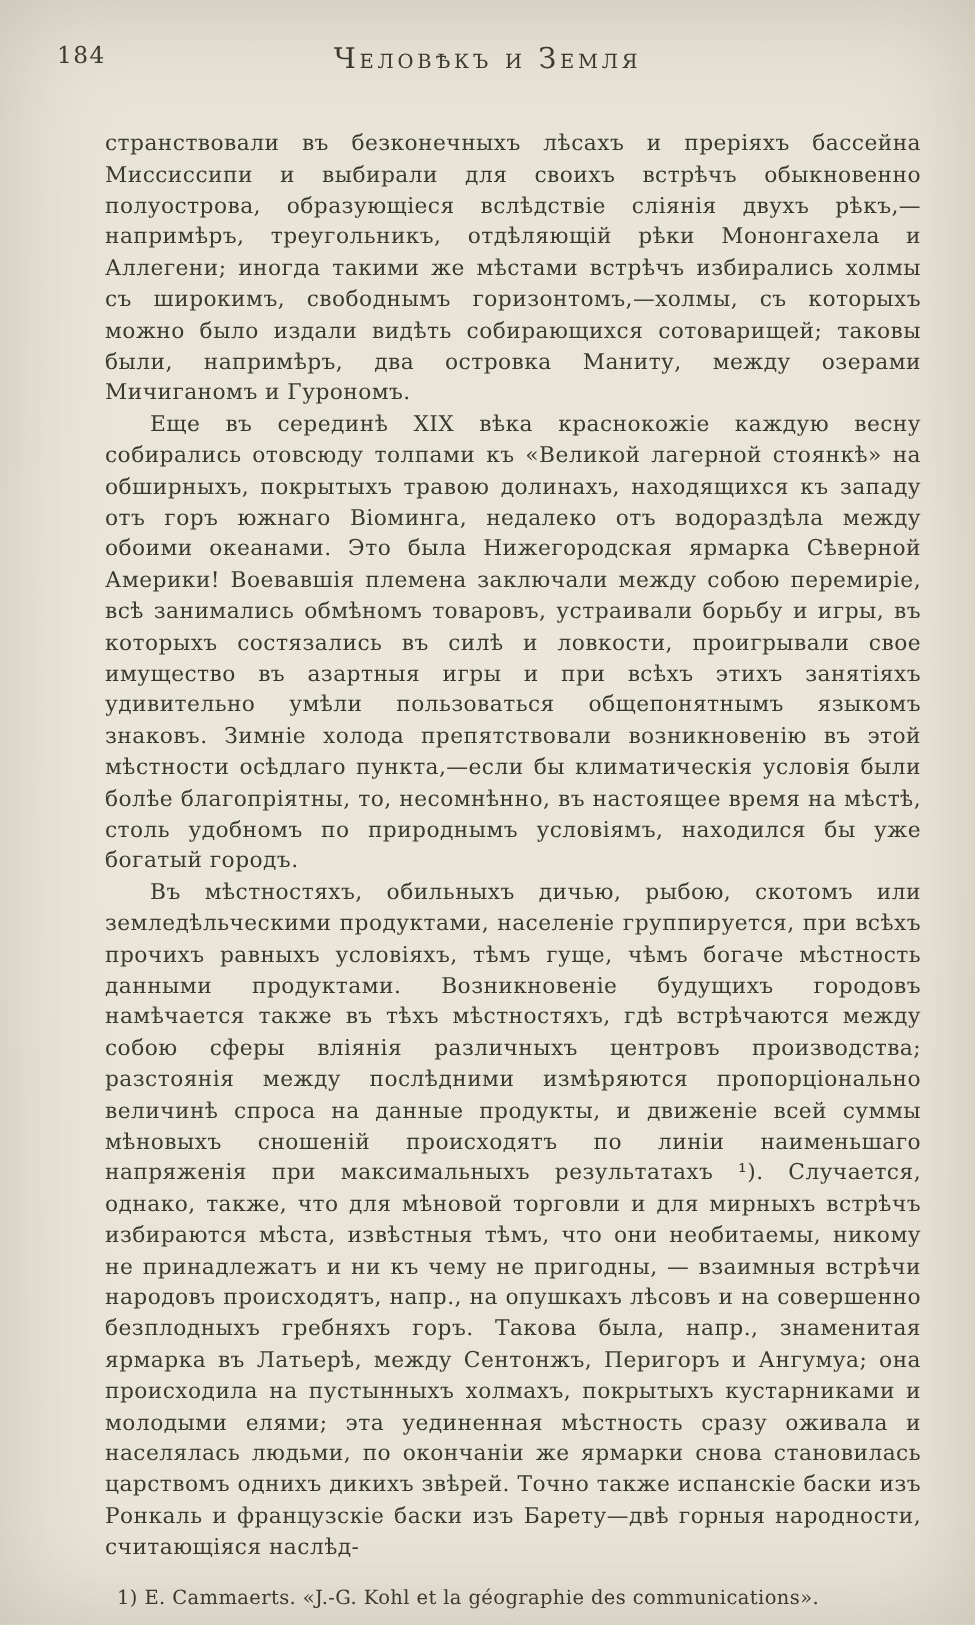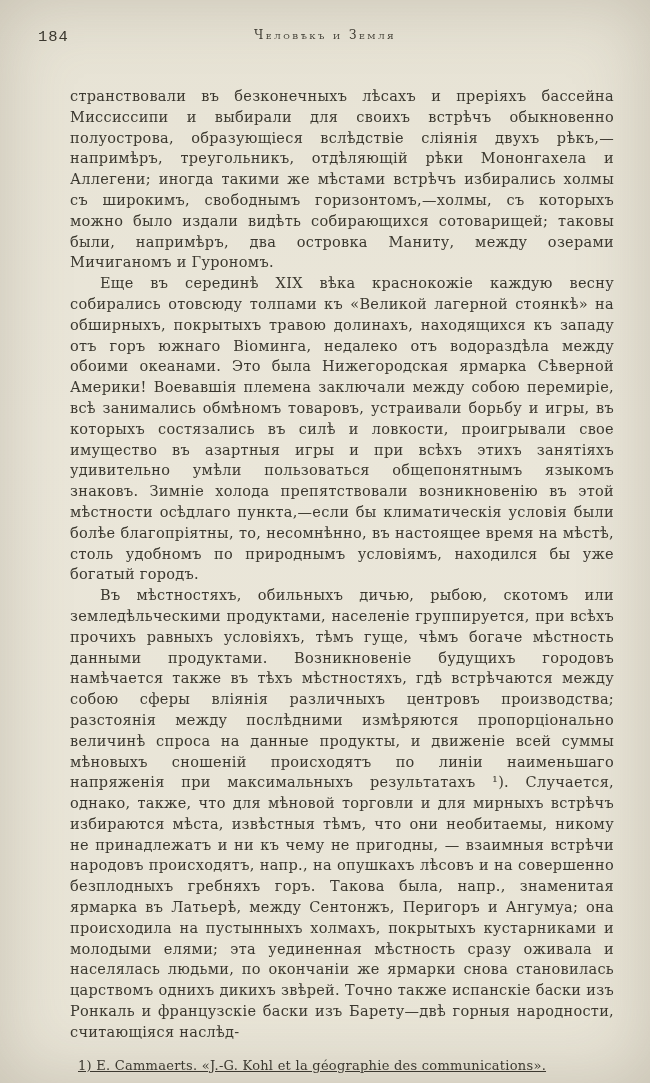--- a/index.html
+++ b/index.html
@@ -29,26 +29,25 @@
     margin-bottom: 36px;
     flex: 0 0 auto;
   }
   .page-number {
     position: absolute;
     left: 2px;
     top: 0;
     font-size: 15.5px;
     letter-spacing: 1px;
     color: #3b382f;
-    font-family: Liberation Mono, monospace;
   }
   .running-title {
     display: block;
     text-align: center;
-    font-size: 12px;
+    font-size: 19px;
     font-variant: small-caps;
     letter-spacing: 2.5px;
     color: #3b382f;
   }
   .text-block {
     flex: 1 1 auto;
     font-size: 14.5px;
     line-height: 20.8px;
     letter-spacing: 0.02em;
     text-align: justify;
@@ -66,21 +65,20 @@
     margin-top: 14px;
     padding-bottom: 6px;
   }
   .footnote-text {
     margin: 0;
     font-size: 13px;
     line-height: 18px;
     letter-spacing: 0.02em;
     text-indent: 42px;
     color: #3b382f;
-    text-decoration: underline;
   }
 </style>
 </head>
 <body>
 
 <div class="page">
 
   <header class="page-header">
     <span class="page-number">184</span>
     <span class="running-title">Человѣкъ и Земля</span>

